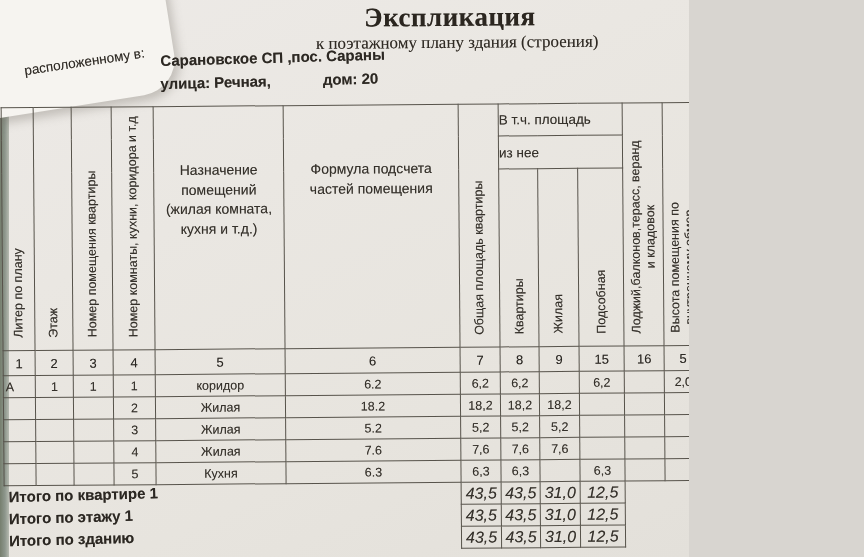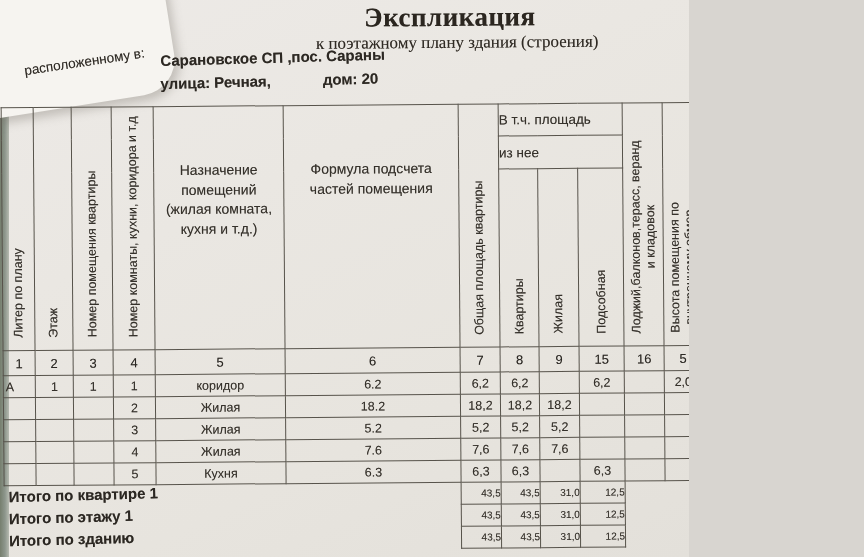--- a/index.html
+++ b/index.html
@@ -36,21 +36,21 @@
   th.vcell{vertical-align:bottom;padding-bottom:8px;text-align:center;}
   .vt{display:inline-block;writing-mode:vertical-rl;transform:rotate(180deg);
     white-space:pre-line;line-height:1.18;font-size:12.5px;}
   th.hcell{vertical-align:top;padding-top:54px;text-align:center;white-space:pre-line;
     font-size:14px;line-height:1.4;}
   th.group{font-size:13.5px;text-align:left;}
   .numrow td{height:24px;text-align:center;font-size:13px;color:#2c2925;}
   .drow td{height:21px;text-align:center;font-size:12.5px;}
   .drow td.liter{text-align:left;padding-left:2px;}
   .trow td{border:none;height:21px;}
-  .trow td.tv{border:1px solid #57534b;text-align:right;font-size:10px;}
+  .trow td.tv{border:1px solid #57534b;text-align:center;font-size:16px;font-style:italic;}
   .tlabel span{display:inline-block;font-weight:bold;font-size:15px;padding-left:4px;
     transform:rotate(-1.1deg);transform-origin:left center;color:#2b2722;white-space:nowrap;}
 </style>
 </head>
 <body>
 
 <div class="sheet">
   <div class="edge-band"></div>
   <div class="corner-light"></div>
   <div class="stain"></div>

